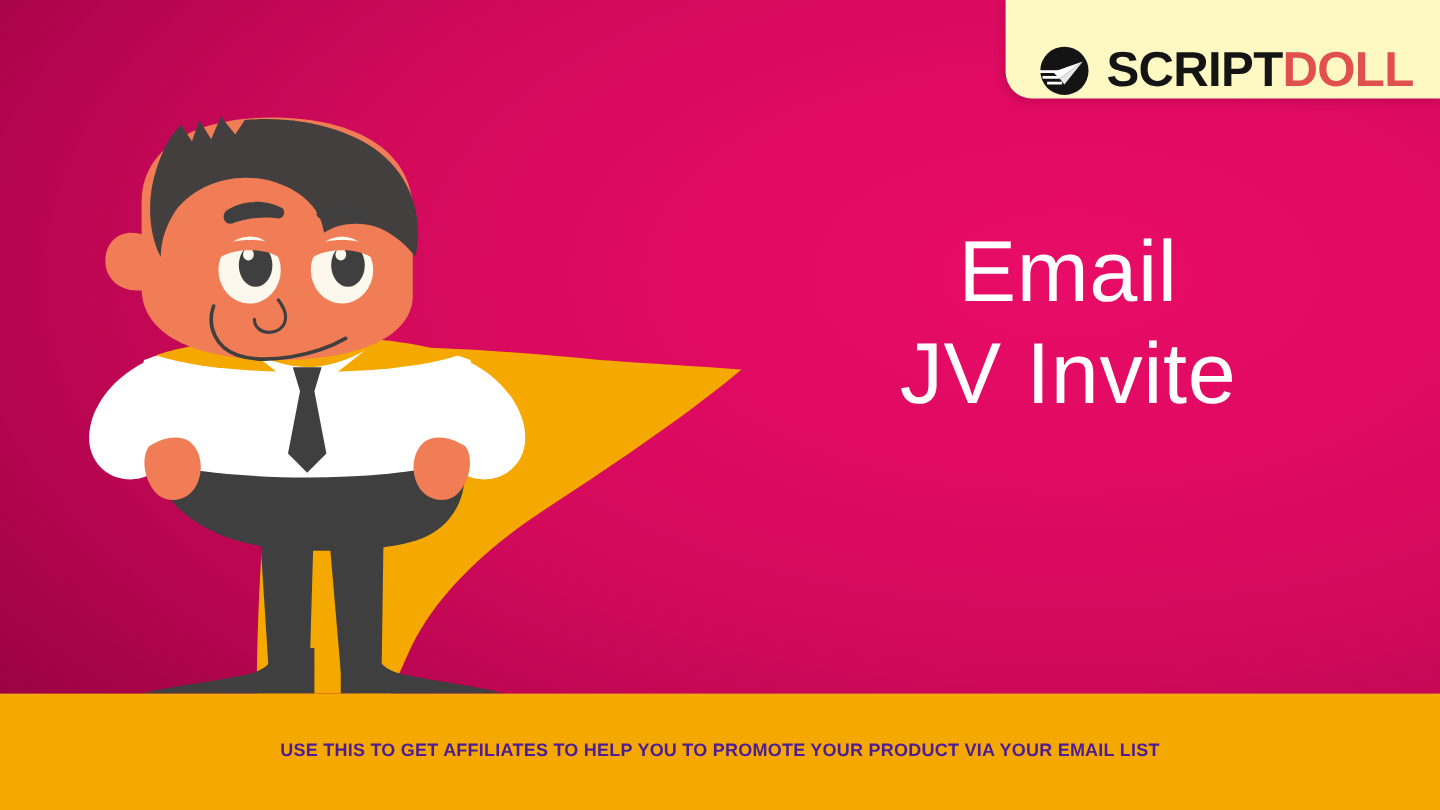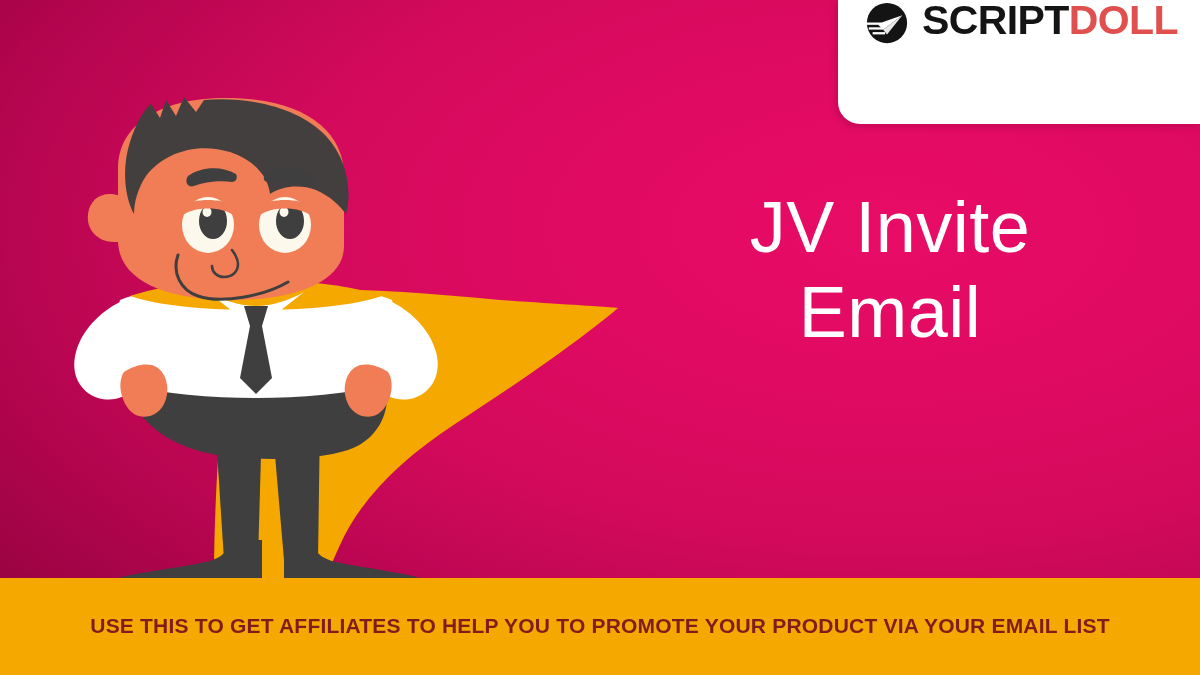--- a/index.html
+++ b/index.html
@@ -39,42 +39,42 @@
     left: 0;
     right: 0;
     bottom: 0;
     height: 97px;
     background: #f5a800;
     display: flex;
     align-items: center;
     justify-content: center;
   }
   .banner-text {
-    color: #7f1d1d;
-    font-size: 21px;
+    color: #4c1d95;
+    font-size: 15px;
     font-weight: bold;
     letter-spacing: 0.2px;
     white-space: nowrap;
     text-align: center;
     line-height: 1;
     padding-bottom: 2px;
   }
 
   
   .logo-badge {
     position: absolute;
     top: 0;
     right: 0;
     width: 362px;
-    height: 124px;
-    background: #ffffff;
+    height: 82px;
+    background: #fef9c3;
     border-bottom-left-radius: 22px;
     box-shadow: -2px 3px 7px rgba(90, 0, 40, 0.22);
     display: flex;
-    align-items: flex-start;
+    align-items: flex-end;
     padding-left: 26px;
     box-sizing: border-box;
   }
   .logo-mark {
     width: 46px;
     height: 46px;
     flex: 0 0 auto;
     margin-right: 12px;
   }
   .logo-wordmark {
@@ -248,22 +248,22 @@
              C 232 250, 238 258, 238 264
              C 238 272, 232 277, 224 277
              C 217 277, 212 272, 212 266" fill="none" stroke="#3f3f3f" stroke-width="2.6" stroke-linecap="round"></path>
 
     <path d="M178 255
              C 172 272, 180 290, 198 296
              C 222 304, 264 296, 288 282" fill="none" stroke="#3f3f3f" stroke-width="3" stroke-linecap="round"></path>
   </svg>
 
   <div class="headline">
+    <span class="ln">Email</span>
     <span class="ln">JV Invite</span>
-    <span class="ln">Email</span>
   </div>
 
   <div class="logo-badge">
     <svg class="logo-mark" viewBox="0 0 48 48" xmlns="http://www.w3.org/2000/svg">
       <circle cx="24" cy="24" r="21" fill="#141414"></circle>
       <path d="M40 16 L20 31 L14 25 Z" fill="#ffffff"></path>
       <path d="M40 16 L20 31 L24 36 Z" fill="#e8e8e8"></path>
       <rect x="2" y="23.5" width="16" height="2.4" fill="#ffffff"></rect>
       <rect x="5" y="28.5" width="15" height="2.4" fill="#ffffff"></rect>
       <rect x="9" y="33.5" width="13" height="2.4" fill="#ffffff"></rect>

